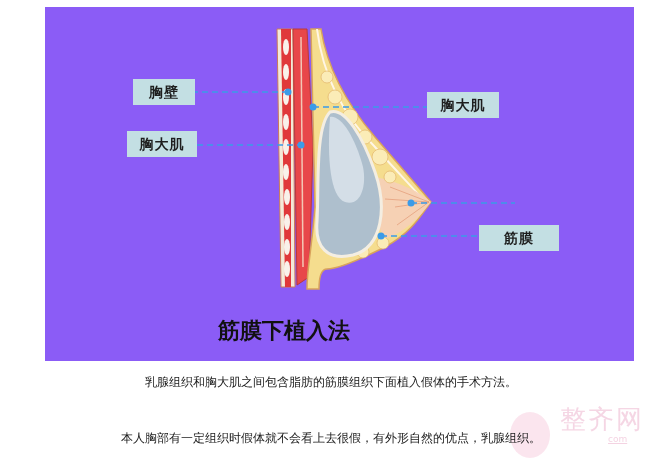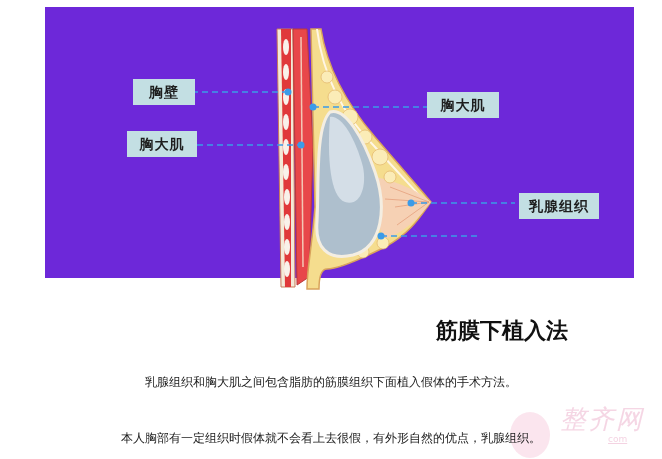--- a/index.html
+++ b/index.html
@@ -1,24 +1,24 @@
 <!DOCTYPE html>
 <html><head>
 <meta charset="utf-8">
 <style>
   html,body{margin:0;padding:0;background:#ffffff;}
   body{width:662px;height:459px;position:relative;overflow:hidden;font-family:"DejaVu Sans","Liberation Sans",sans-serif;}
-  .panel{position:absolute;left:45px;top:7px;width:589px;height:271px;background:#6d28d9;}
+  .panel{position:absolute;left:45px;top:7px;width:589px;height:354px;background:#8b5cf6;}
   .panel svg{position:absolute;left:0;top:0;}
   .label{position:absolute;height:26px;line-height:26px;background:#c3dfe3;color:#1e1e1e;font-size:14px;font-weight:bold;text-align:center;letter-spacing:1px;}
-  .title{position:absolute;left:0;width:568px;top:316px;text-align:right;font-size:22px;font-weight:bold;color:#111;}
+  .title{position:absolute;left:0;width:568px;top:316px;text-align:center;font-size:22px;font-weight:bold;color:#111;}
   .para{position:absolute;left:0;width:662px;text-align:center;font-size:12px;color:#1a1a1a;}
   .p1{top:374px;}
   .p2{top:430px;}
-  .wm{position:absolute;left:560px;top:402px;font-size:26px;color:#f2c9dc;opacity:.75;letter-spacing:2px;font-style:italic;}
+  .wm{position:absolute;left:560px;top:402px;font-size:26px;color:#f2c9dc;opacity:.75;letter-spacing:2px;}
   .wm-circle{position:absolute;left:510px;top:412px;width:40px;height:46px;border-radius:50%;background:#f7cfe0;opacity:.55;}
   .wm-sub{position:absolute;left:608px;top:434px;font-size:9px;color:#f2c9dc;opacity:.8;text-decoration:underline;}
 </style>
 </head>
 <body>
 
 <div class="panel">
   <svg width="589" height="287" viewBox="0 0 589 287">
 
     <path d="M232 22 L248 22 L250 280 L236 280 Z" fill="#f4e9d8" stroke="#c97a5a" stroke-width="1"></path>
@@ -77,21 +77,21 @@
       <circle cx="268" cy="100" r="3.5"></circle>
       <circle cx="256" cy="138" r="3.5"></circle>
       <circle cx="366" cy="196" r="3.5"></circle>
       <circle cx="336" cy="229" r="3.5"></circle>
     </g>
   </svg>
 
   <div class="label" style="left:88px;top:72px;width:62px;">胸壁</div>
   <div class="label" style="left:82px;top:124px;width:70px;">胸大肌</div>
   <div class="label" style="left:382px;top:85px;width:72px;">胸大肌</div>
-  <div class="label" style="left:474px;top:186px;width:80px;">乳腺组织</div>
+  <div class="label" style="left:434px;top:218px;width:80px;">筋膜</div>
 </div>
 
 <div class="title">筋膜下植入法</div>
 <div class="para p1">乳腺组织和胸大肌之间包含脂肪的筋膜组织下面植入假体的手术方法。</div>
 <div class="wm-circle"></div>
 <div class="wm">整齐网</div>
 <div class="wm-sub">com</div>
 <div class="para p2">本人胸部有一定组织时假体就不会看上去很假，有外形自然的优点，乳腺组织。</div>
 
 </body></html>

